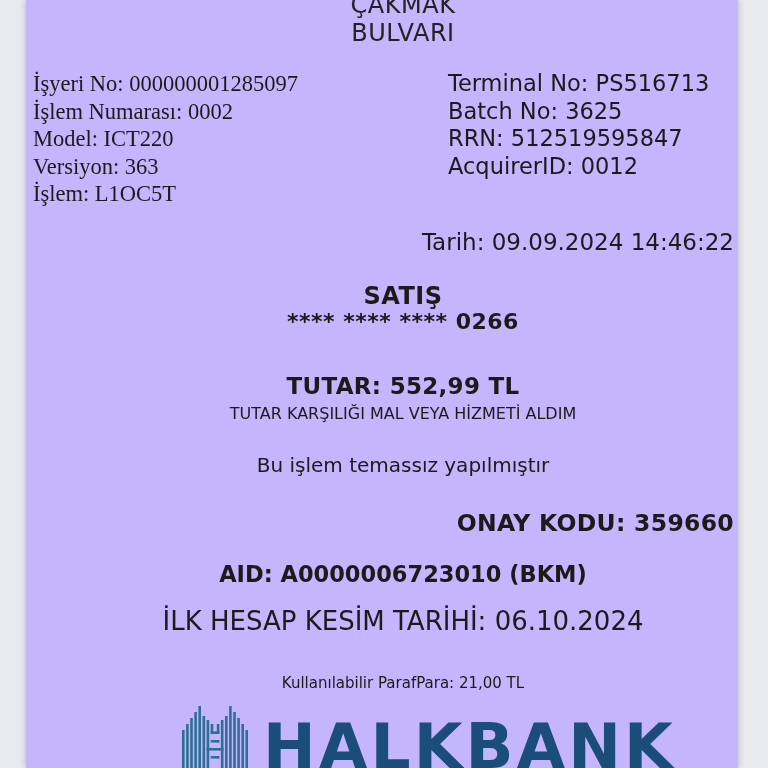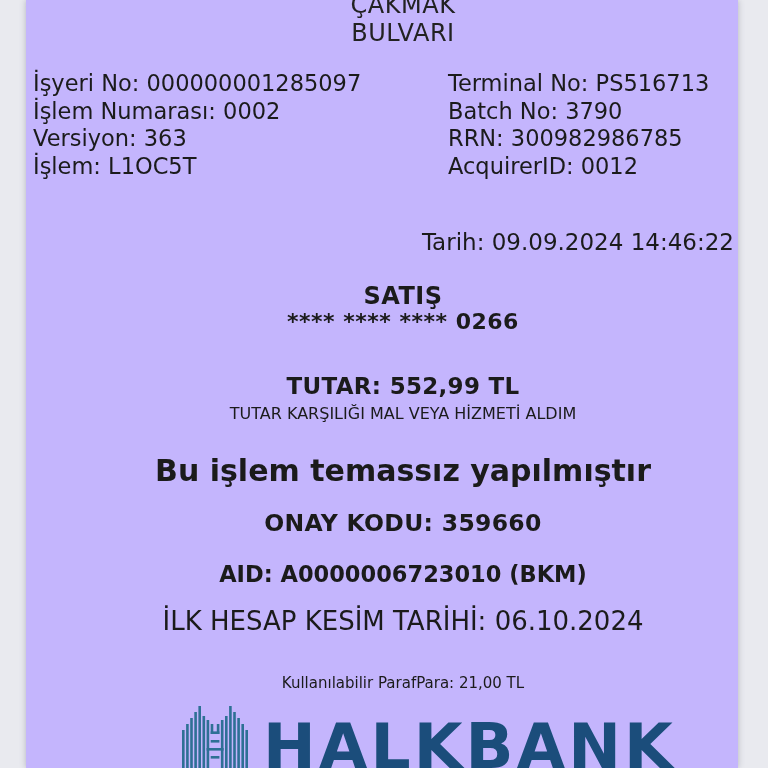--- a/index.html
+++ b/index.html
@@ -13,30 +13,30 @@
     position:absolute; left:26px; top:0; width:712px; height:768px;
     background:#c4b5fd; overflow:hidden;
     box-shadow:0 0 6px rgba(110,112,130,0.45);
   }
   
   .cz { position:absolute; left:46px; right:4px; text-align:center; white-space:nowrap; }
 
   .header { top:-9px; font-size:24px; line-height:28px; letter-spacing:0.5px; color:#222; }
 
   .info { position:absolute; top:70px; left:7px; right:0; font-size:22.5px; line-height:27.5px; }
-  .info .col-left  { position:absolute; left:0;   top:0; white-space:nowrap; }
+  .info .col-left  { position:absolute; left:0;   top:0; white-space:nowrap;font-family:Liberation Serif, serif; }
   .info .col-right { position:absolute; left:415px; top:0; white-space:nowrap; }
 
   .date-line   { top:229px; font-size:23px;text-align:right; }
   .sale-type   { top:282px; font-size:24px; font-weight:bold; letter-spacing:0.5px; }
   .card-masked { top:309px; font-size:22px; font-weight:bold; letter-spacing:0.5px; }
   .amount      { top:373px; font-size:23px; font-weight:bold; letter-spacing:0.3px; }
   .amount-disc { top:404px; font-size:16px; }
-  .contactless { top:453px; font-size:30px;font-weight:bold; }
-  .approval    { top:509px; font-size:23.5px; font-weight:bold; letter-spacing:0.3px; }
+  .contactless { top:453px; font-size:20px; }
+  .approval    { top:509px; font-size:23.5px; font-weight:bold; letter-spacing:0.3px;text-align:right; }
   .aid         { top:561px; font-size:22.5px;font-weight:bold; }
   .statement   { top:606px; font-size:26px; }
   .parafpara   { top:642px; font-size:15px;margin-top:32px; }
 
   .logo-row {
     position:absolute; left:156px; top:706px;
     display:flex; align-items:flex-start; gap:15px;
   }
   .logo-mark { display:block; }
   .bank-name {
@@ -51,27 +51,28 @@
 
   <div class="cz header">
     <div>ÇAKMAK</div>
     <div>BULVARI</div>
   </div>
 
   <div class="info">
     <div class="col-left">
       <div>İşyeri No: 000000001285097</div>
       <div>İşlem Numarası: 0002</div>
+      <div>Model: ICT220</div>
       <div>Versiyon: 363</div>
       <div>İşlem: L1OC5T</div>
     </div>
     <div class="col-right">
       <div>Terminal No: PS516713</div>
-      <div>Batch No: 3790</div>
-      <div>RRN: 300982986785</div>
+      <div>Batch No: 3625</div>
+      <div>RRN: 512519595847</div>
       <div>AcquirerID: 0012</div>
     </div>
   </div>
 
   <div class="cz date-line">Tarih: 09.09.2024 14:46:22</div>
   <div class="cz sale-type">SATIŞ</div>
   <div class="cz card-masked">**** **** **** 0266</div>
   <div class="cz amount">TUTAR: 552,99 TL</div>
   <div class="cz amount-disc">TUTAR KARŞILIĞI MAL VEYA HİZMETİ ALDIM</div>
   <div class="cz contactless">Bu işlem temassız yapılmıştır</div>

